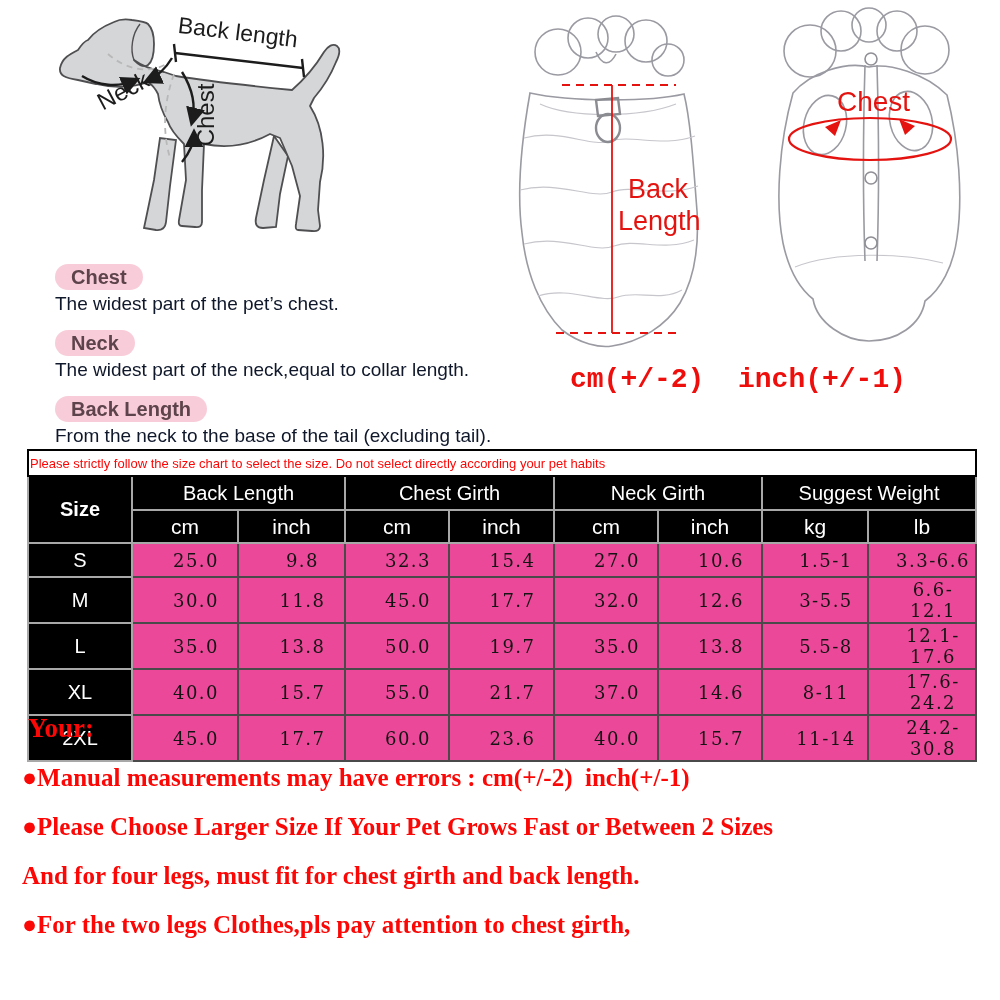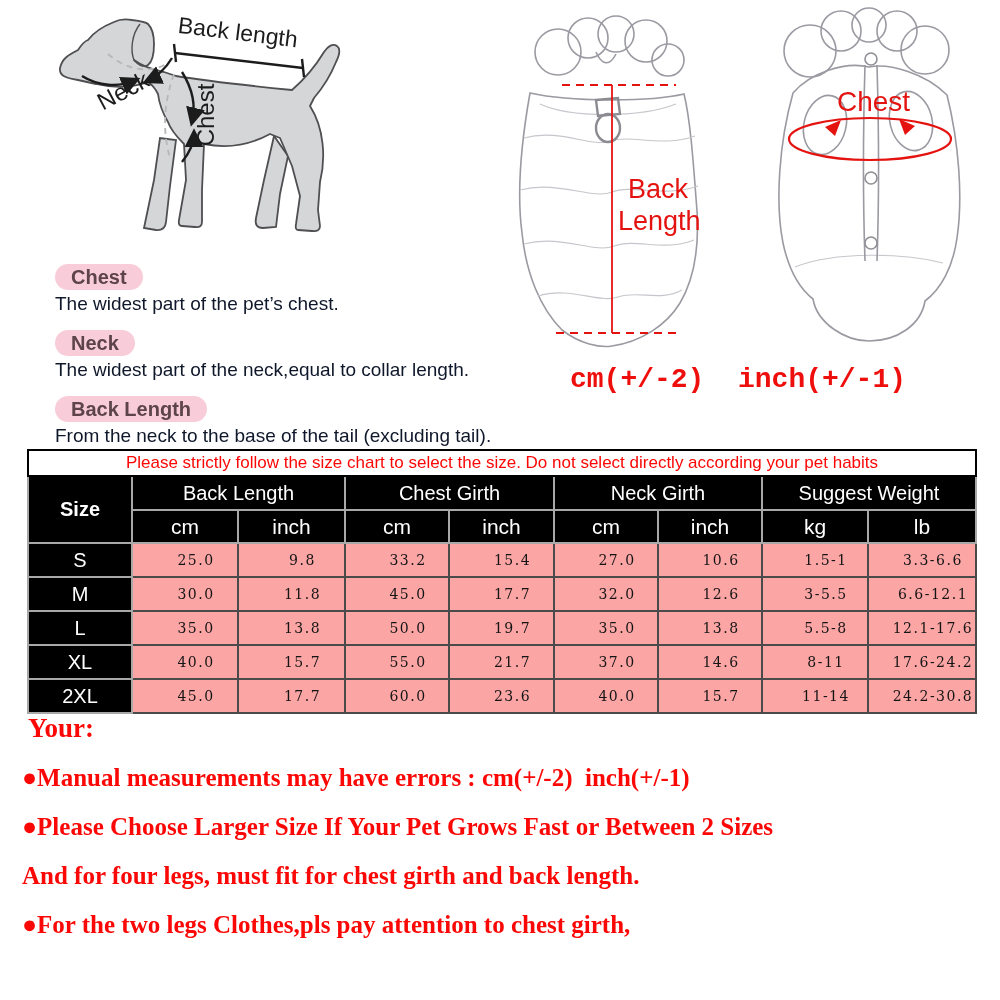--- a/index.html
+++ b/index.html
@@ -14,29 +14,29 @@
 
   
   #tolerance{position:absolute;left:538px;top:364px;width:400px;text-align:center;
              color:#ee0f0c;font-family:Liberation Mono, monospace;font-weight:bold;
              font-size:28px;white-space:pre;}
 
   
   #size-table{position:absolute;left:27px;top:449px;width:948px;border-collapse:collapse;
               table-layout:fixed;border:2px solid #000;}
   #size-table td{overflow:hidden;}
-  .notice{background:#fff;color:#fb0705;font-size:17px;text-align:center;height:22px;
+  .notice{background:#fff;color:#fb0705;font-size:13px;height:22px;
           border:2px solid #000;}
   .blk{background:#000;color:#fff;text-align:center;border:2px solid #a8a8a8;}
   .grp{font-size:20px;height:30px;}
   .size-h{font-size:20px;font-weight:bold;}
   .unit{font-size:21px;height:29px;}
   .sz{font-size:20px;height:30px;}
-  .val{background:#fca5a5;color:#141414;text-align:center;border:2px solid #4a4a4a;
-       font-family:"DejaVu Serif",serif;font-size:14px;letter-spacing:1.5px;padding-left:23px;}
+  .val{background:#ec4899;color:#141414;text-align:center;border:2px solid #4a4a4a;
+       font-family:"DejaVu Serif",serif;font-size:18px;letter-spacing:1.5px;padding-left:23px;}
 
   
   #notes{position:absolute;left:22px;top:716px;width:960px;color:#fb0705;
          font-family:"Liberation Serif",serif;font-weight:bold;}
   #notes .note-title{font-size:27px;margin:0 0 24px 6px;}
   #notes p{font-size:25px;line-height:25px;margin:0 0 24px 0;white-space:pre;}
 
   
   .fig{position:absolute;}
   .sketch{stroke:#9a9aa2;fill:none;stroke-width:1.6;}
@@ -208,21 +208,21 @@
       <td class="blk unit">inch</td>
       <td class="blk unit">cm</td>
       <td class="blk unit">inch</td>
       <td class="blk unit">kg</td>
       <td class="blk unit">lb</td>
     </tr>
     <tr>
       <td class="blk sz">S</td>
       <td class="val">25.0</td>
       <td class="val">9.8</td>
-      <td class="val">33.2</td>
+      <td class="val">32.3</td>
       <td class="val">15.4</td>
       <td class="val">27.0</td>
       <td class="val">10.6</td>
       <td class="val">1.5-1</td>
       <td class="val">3.3-6.6</td>
     </tr>
     <tr>
       <td class="blk sz">M</td>
       <td class="val">30.0</td>
       <td class="val">11.8</td>

